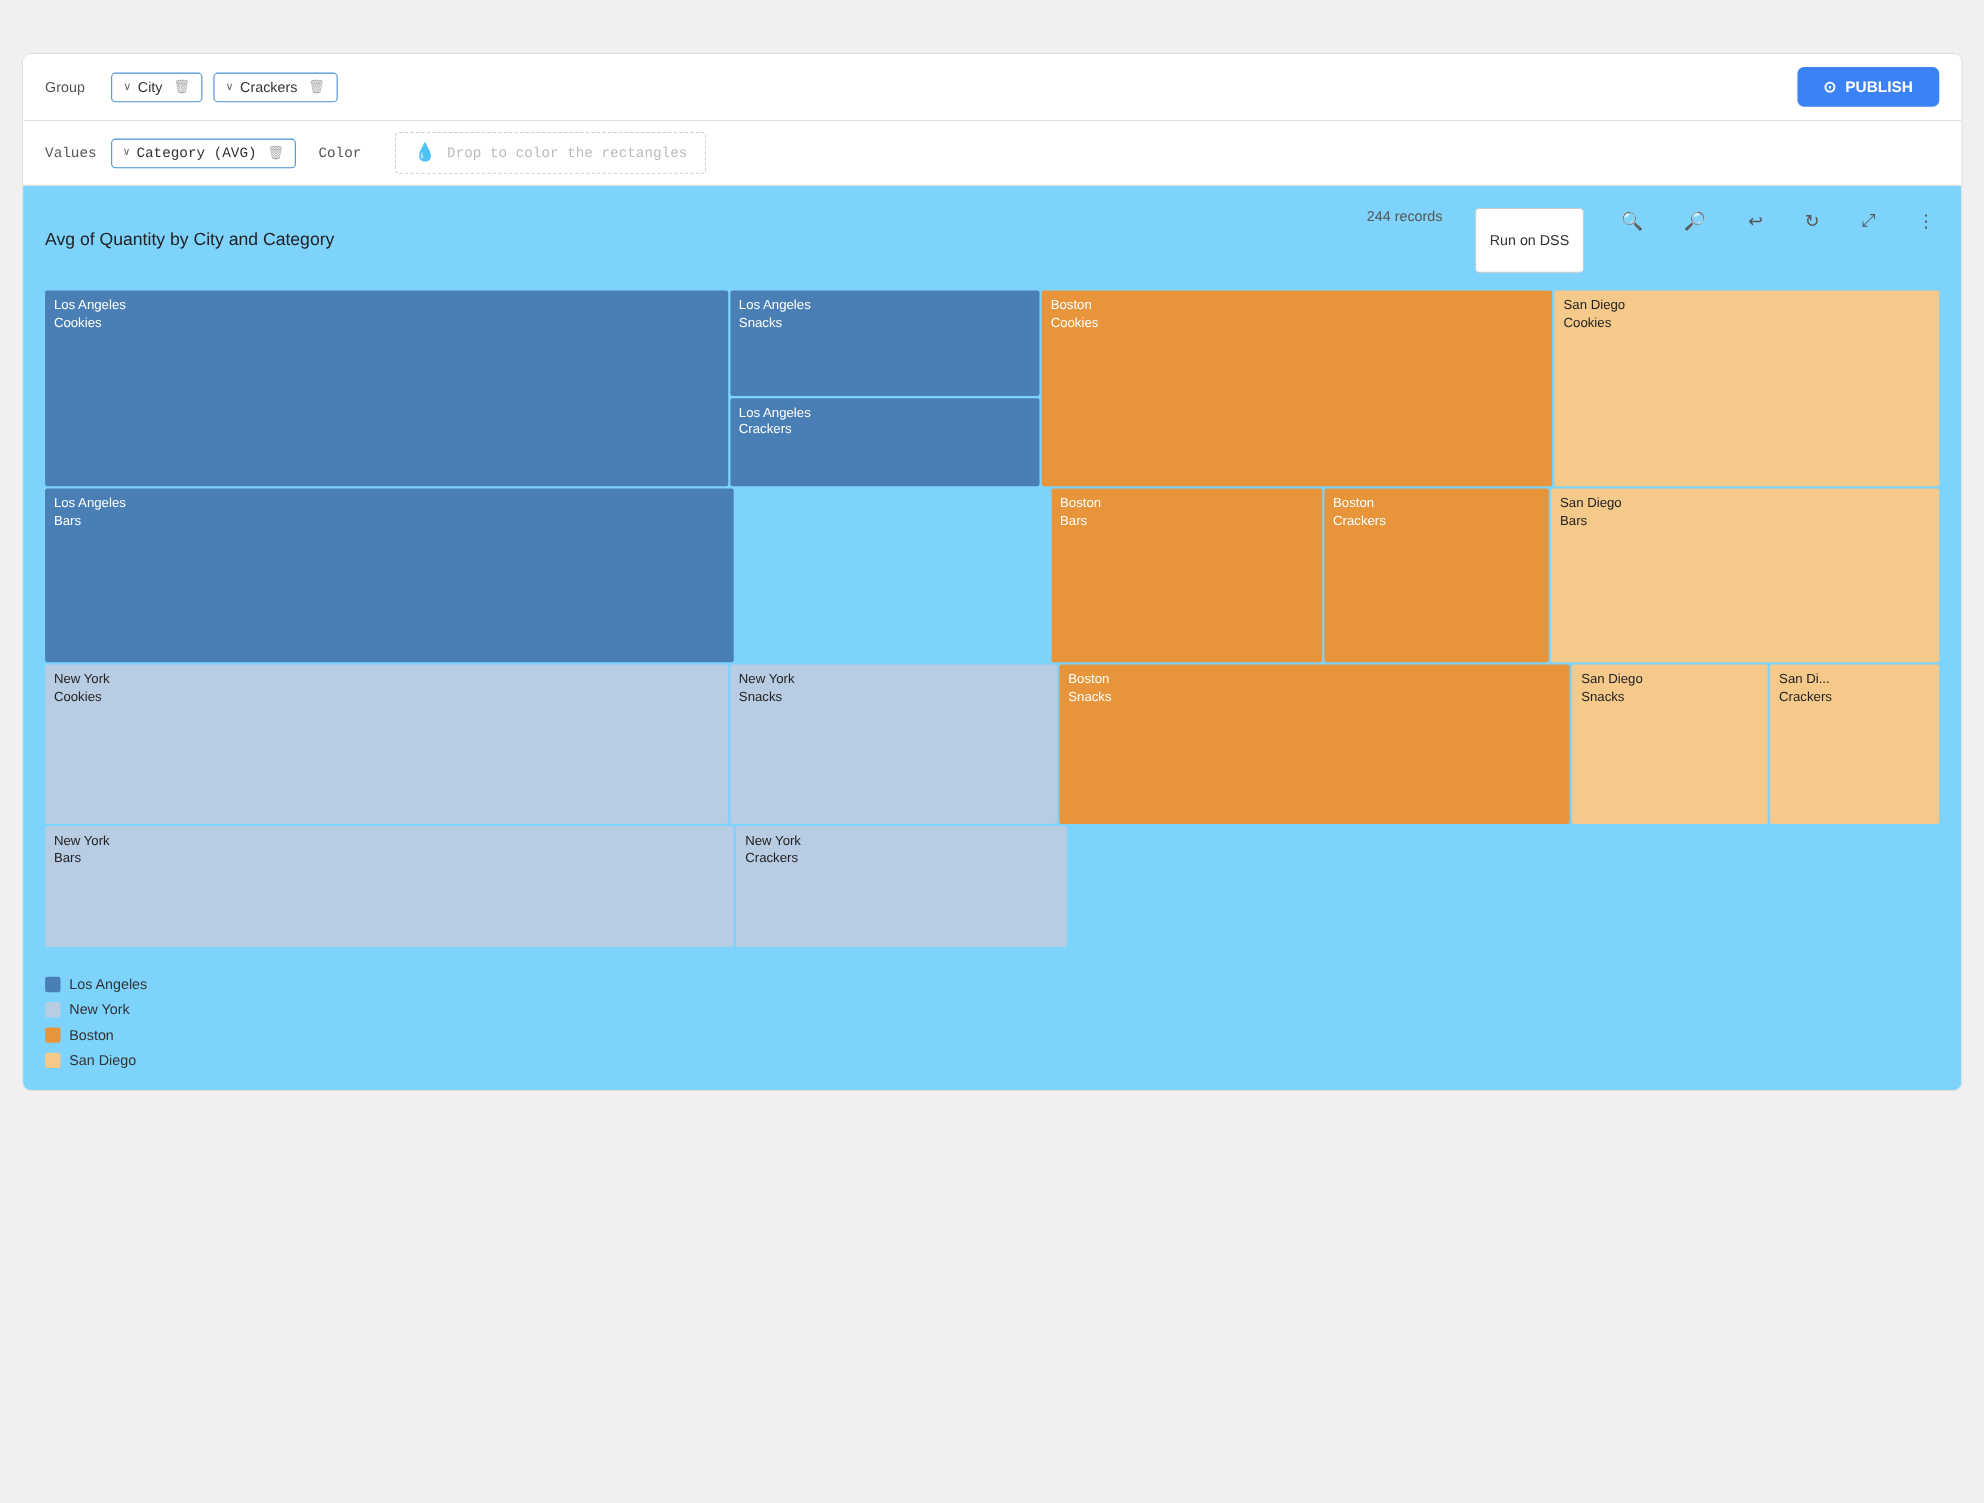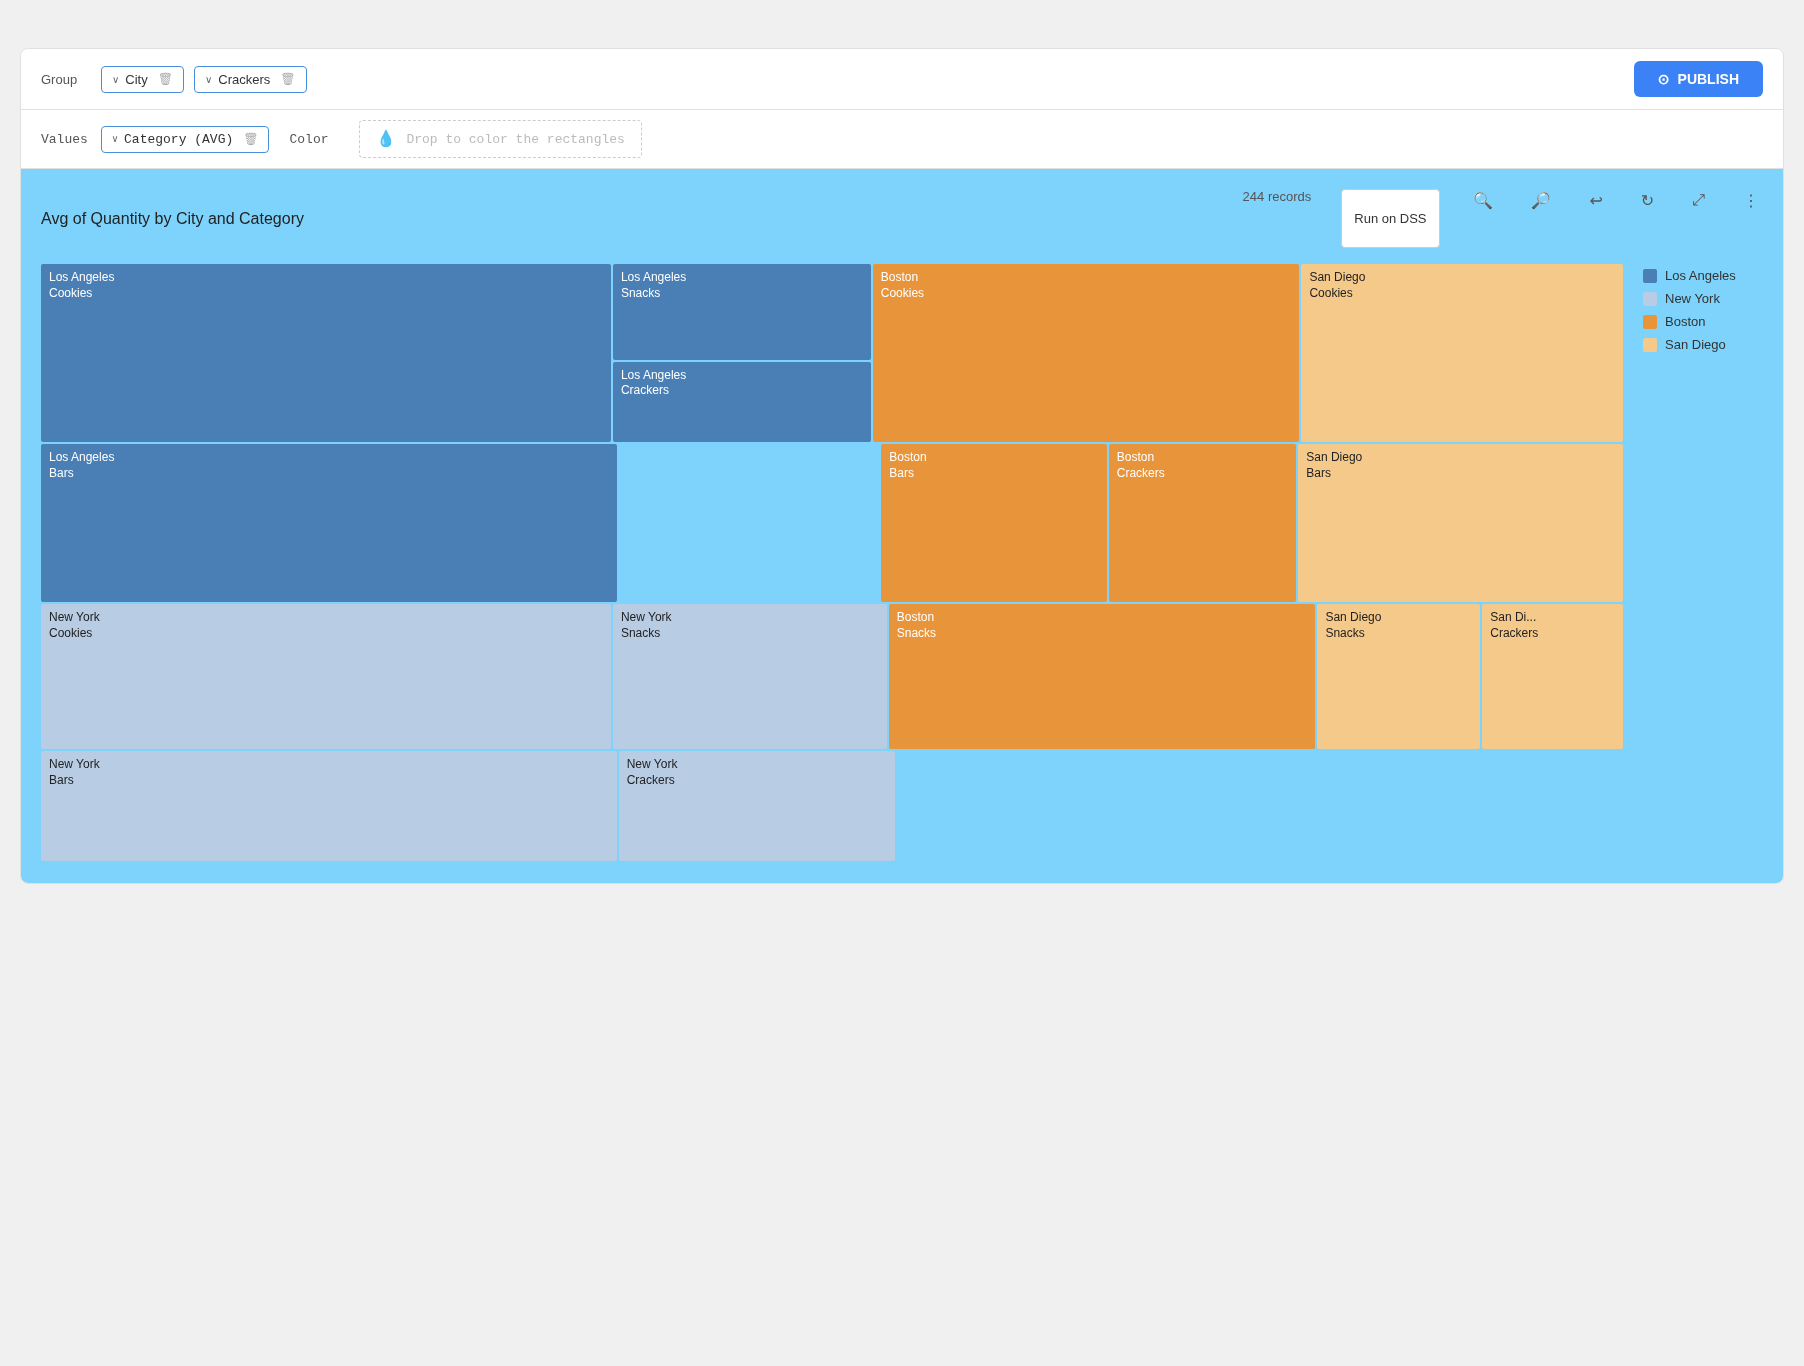--- a/index.html
+++ b/index.html
@@ -127,20 +127,21 @@
       background: none;
       border: none;
       cursor: pointer;
       color: #555;
       font-size: 16px;
       padding: 2px 4px;
     }
     .chart-body {
       display: flex;
       gap: 20px;
+      flex-direction: column;
     }
     .legend {
       display: flex;
       flex-direction: column;
       gap: 8px;
       min-width: 120px;
       padding-top: 4px;
     }
     .legend-item {
       display: flex;

